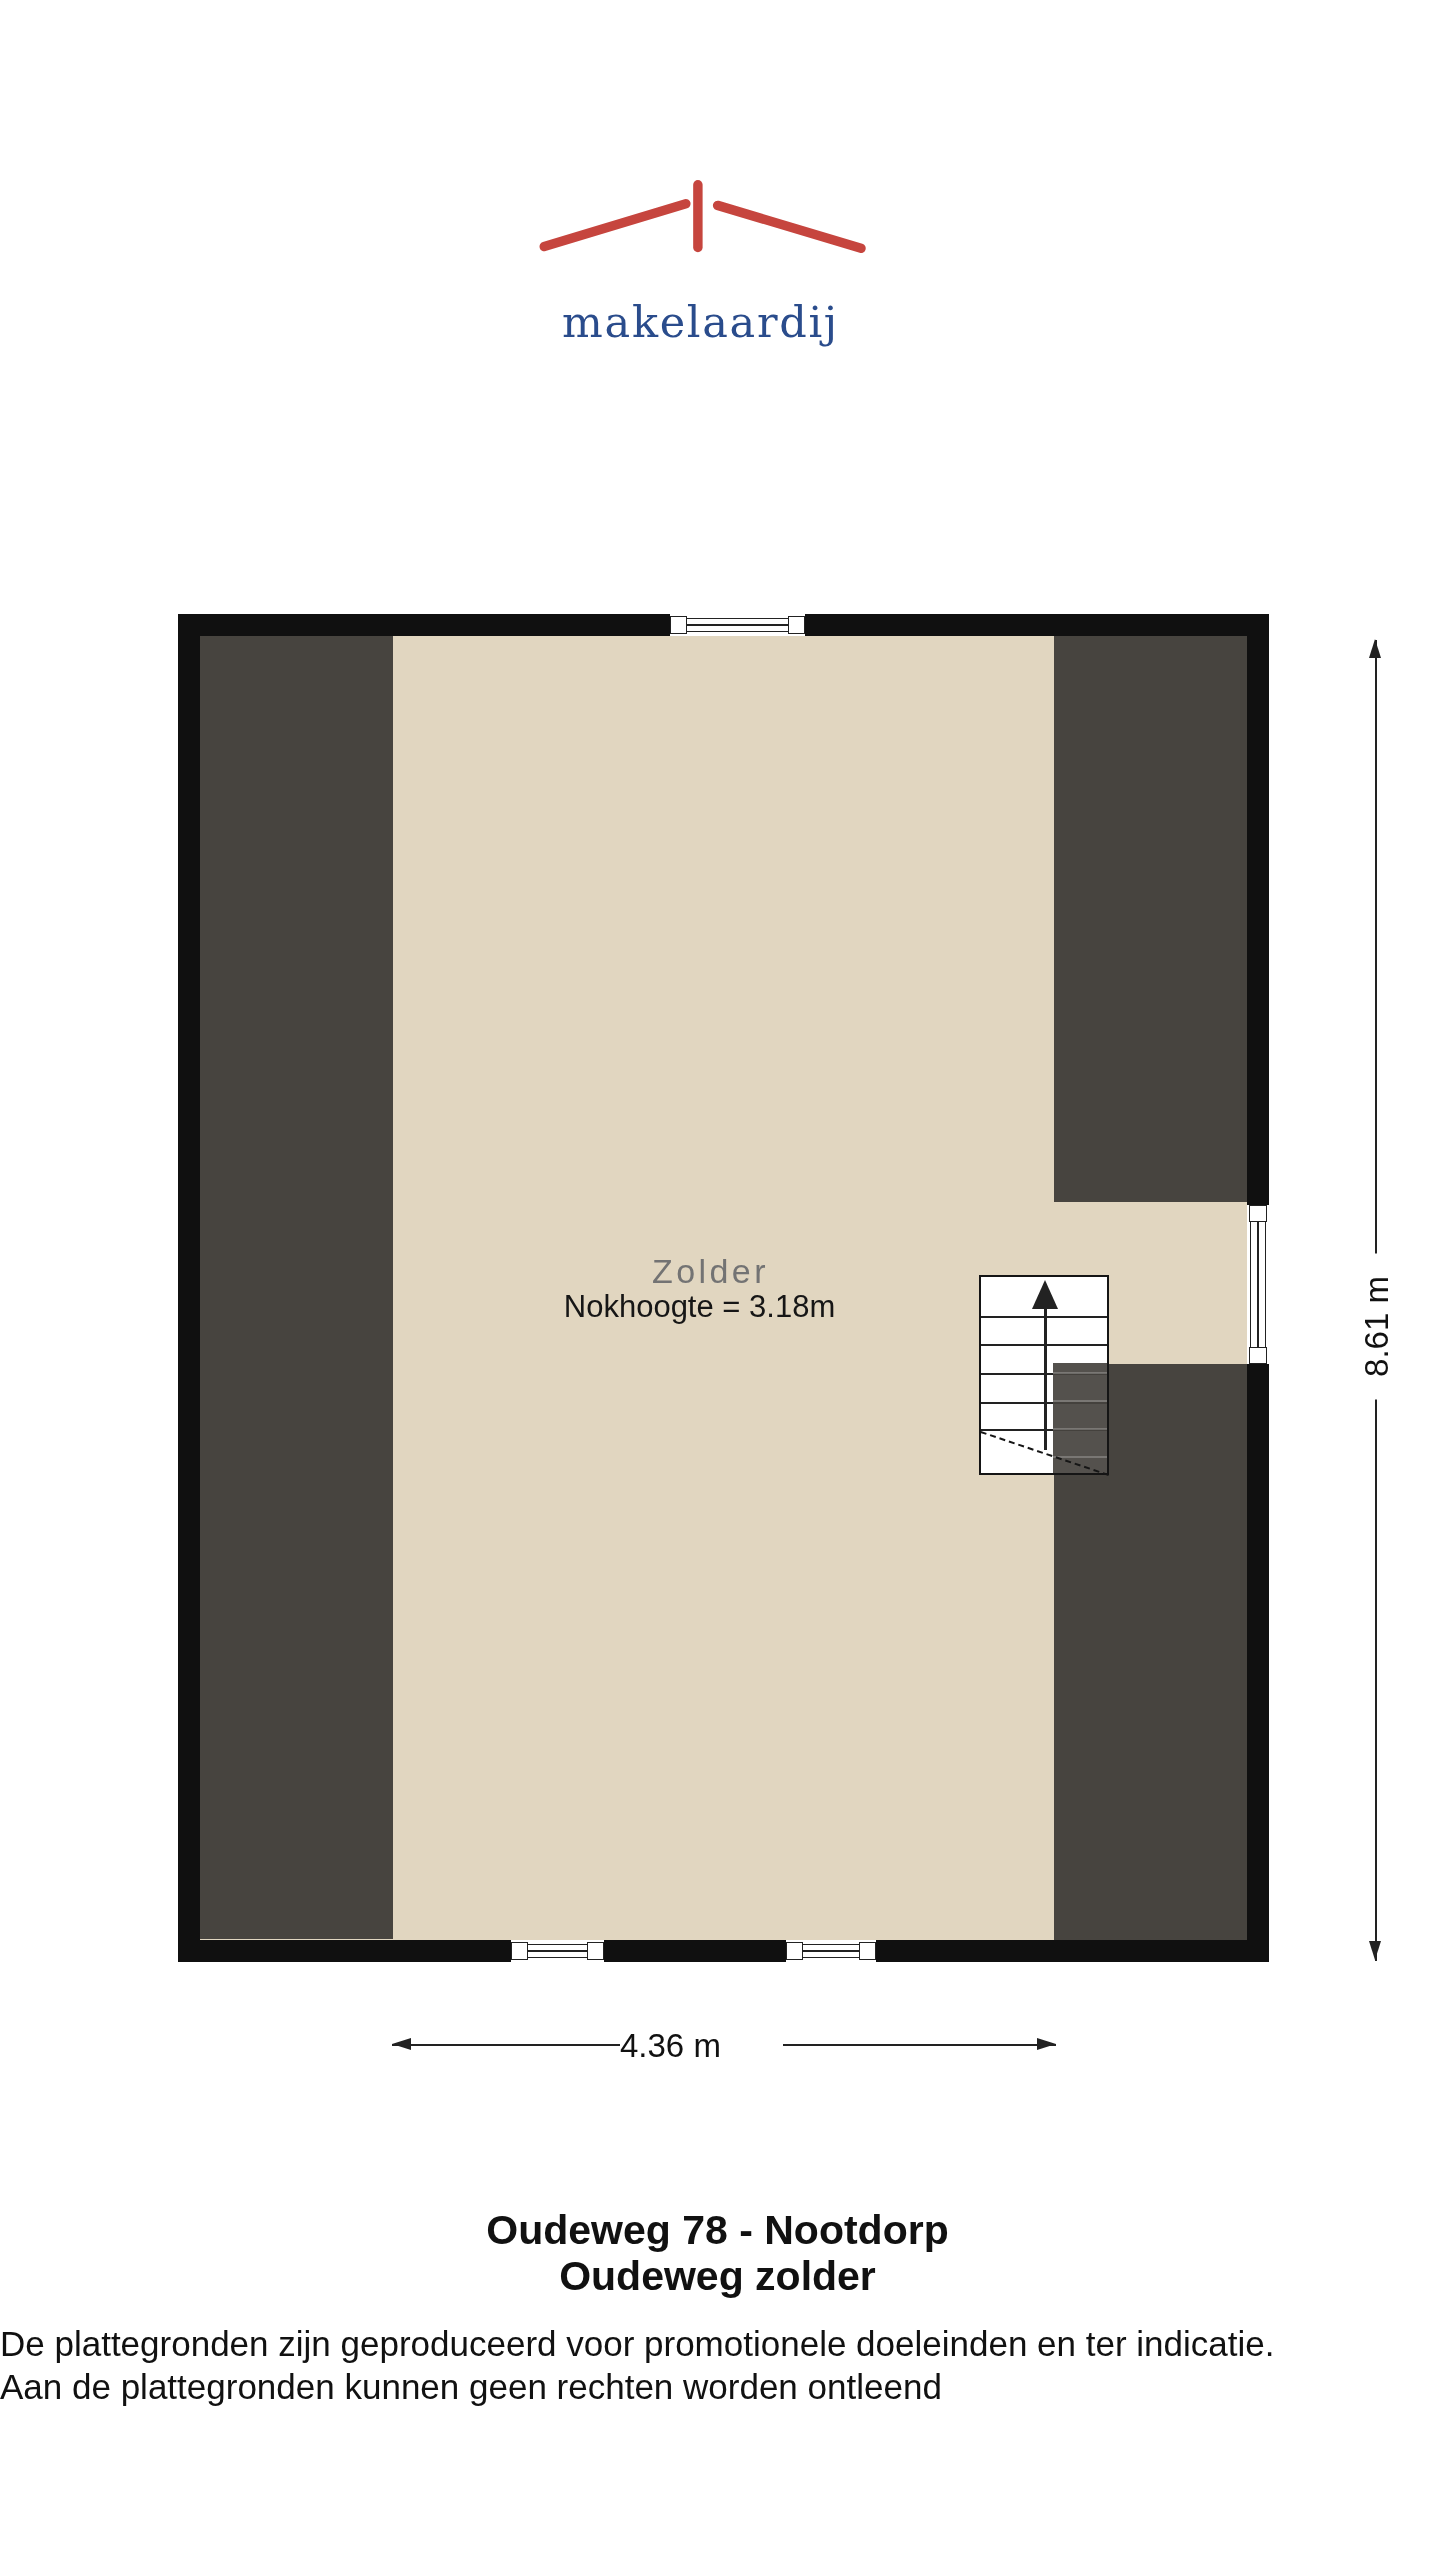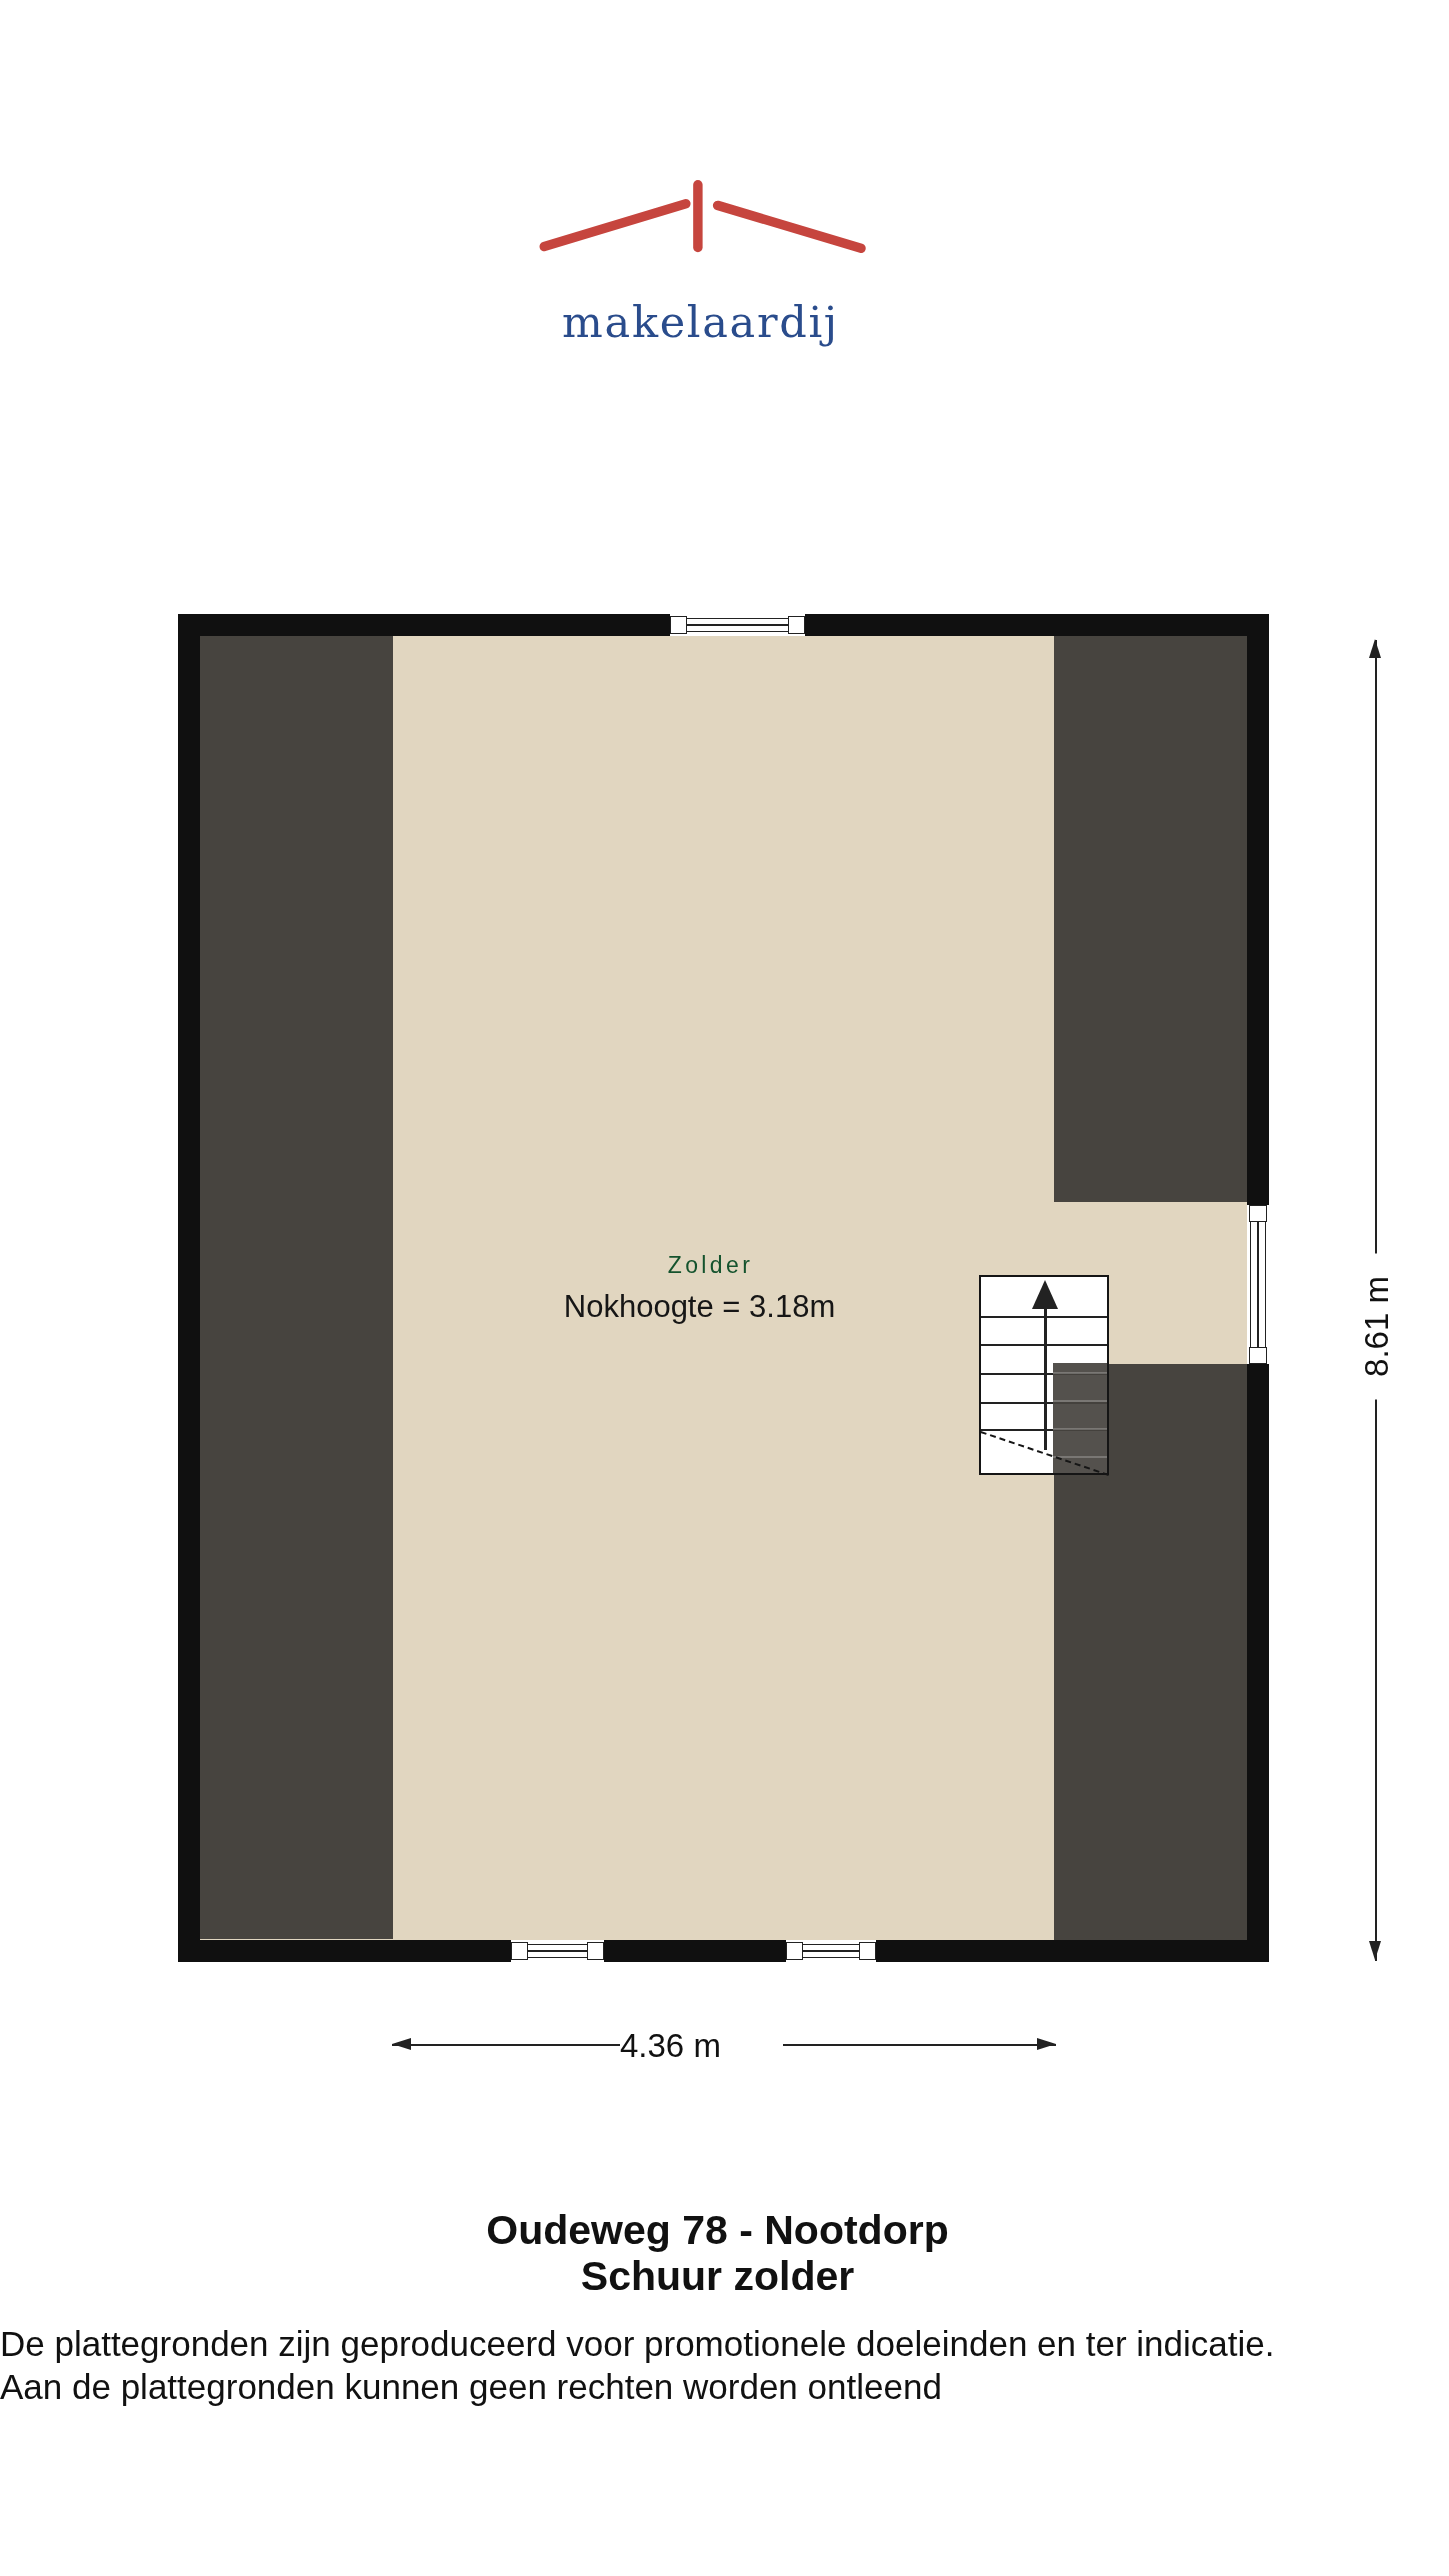--- a/index.html
+++ b/index.html
@@ -67,21 +67,21 @@
   .arrow-down{left:1369px;top:1941px;border-left:6.9px solid transparent;border-right:6.9px solid transparent;border-top:19px solid #222;}
   .arrow-left{left:392px;top:2038px;border-top:6.9px solid transparent;border-bottom:6.9px solid transparent;border-right:19px solid #222;}
   .arrow-right{left:1037px;top:2038px;border-top:6.9px solid transparent;border-bottom:6.9px solid transparent;border-left:19px solid #222;}
   .vdim-text{position:absolute;left:1303px;top:1307px;width:146px;height:39px;line-height:39px;
       text-align:center;background:var(--paper);font-size:33px;transform:rotate(-90deg);}
   .hdim-text{position:absolute;left:620px;top:2026px;width:163px;height:39px;line-height:39px;
       text-align:left;background:var(--paper);font-size:33px;}
 
   
   .room-label{position:absolute;left:539px;top:1252px;width:343px;text-align:center;
-      font-size:23px;letter-spacing:3.4px;color:#14532d;}
+      font-size:34px;letter-spacing:3.4px;color:#737373;}
   .ridge-label{position:absolute;left:485px;top:1289px;width:429px;text-align:center;
       font-size:31px;color:#161616;}
 
   
   .f-title{position:absolute;left:0;width:1435px;text-align:center;font-weight:bold;font-size:41px;line-height:46px;}
   .f-title1{top:2207px;} .f-title2{top:2253px;}
   .f-disc{position:absolute;left:0;width:1449px;font-size:35px;line-height:43px;}
   .f-disc1{top:2322px;} .f-disc2{top:2365px;}
 </style>
 </head>
@@ -143,18 +143,18 @@
 
   <div class="dim-line hdim-line"></div>
   <div class="arrow arrow-left"></div>
   <div class="arrow arrow-right"></div>
   <div class="hdim-text">4.36 m</div>
 
   <div class="room-label">Zolder</div>
   <div class="ridge-label">Nokhoogte = 3.18m</div>
 
   <div class="f-title f-title1">Oudeweg 78 - Nootdorp</div>
-  <div class="f-title f-title2">Schuur zolder</div>
+  <div class="f-title f-title2">Oudeweg zolder</div>
   <div class="f-disc f-disc1">De plattegronden zijn geproduceerd voor promotionele doeleinden en ter indicatie.</div>
   <div class="f-disc f-disc2">Aan de plattegronden kunnen geen rechten worden ontleend</div>
 
 </div>
 
 
 </body></html>

